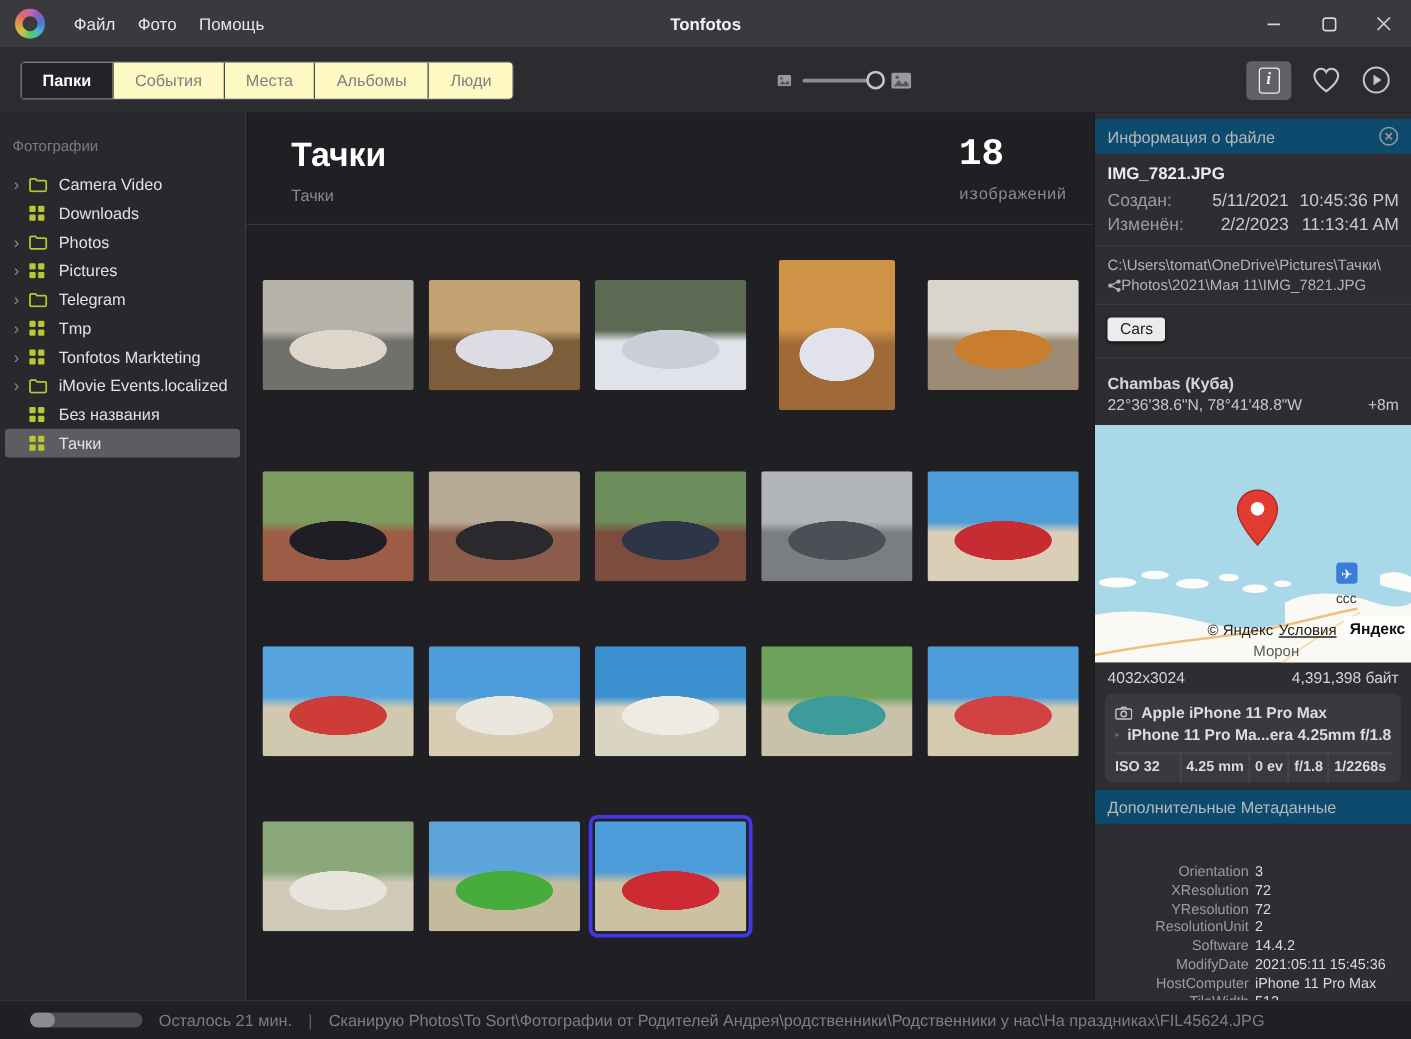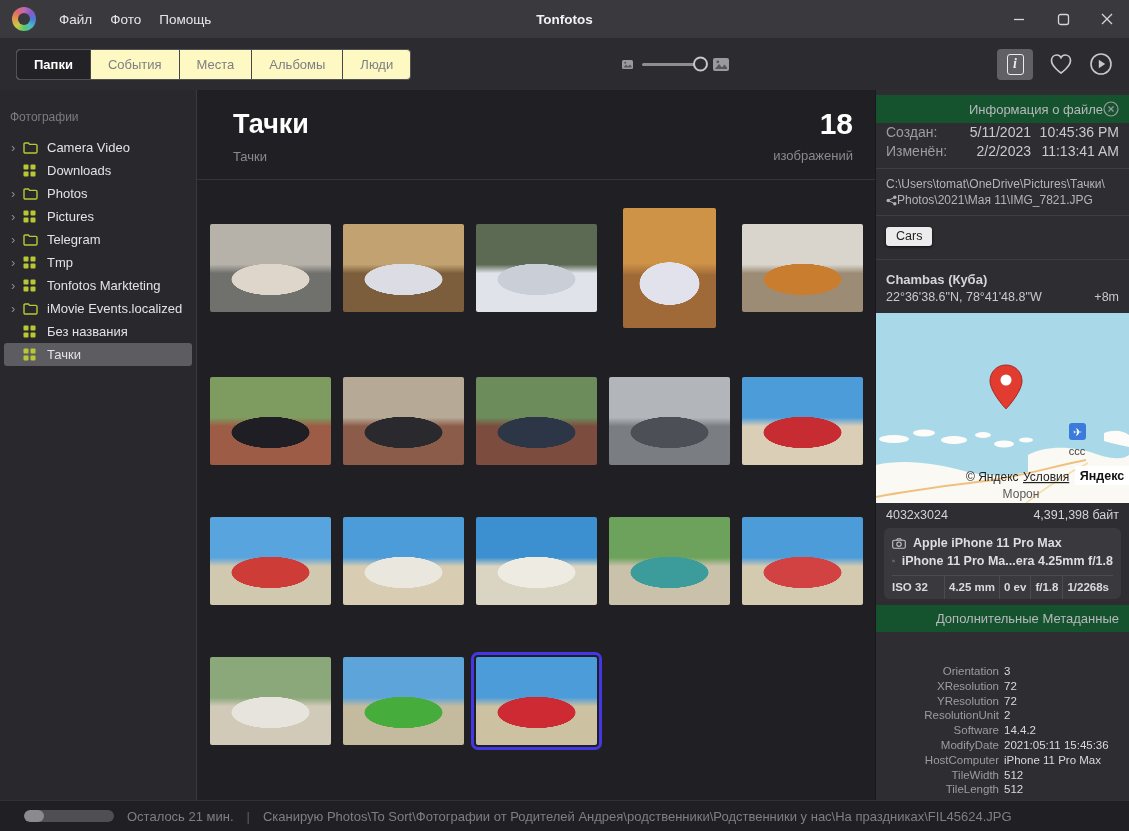--- a/index.html
+++ b/index.html
@@ -44,34 +44,34 @@
   .side-item { display:flex; align-items:center; height:23px; padding-left:7px; margin:0 4px; border-radius:3px; color:#e2e2e4; font-size:13px; white-space:nowrap; }
   .side-item.selected { background:#5c5c61; }
   .chevron { width:12px; flex:0 0 12px; color:#8d8d91; font-size:13px; line-height:1; }
   .side-icon { width:17px; flex:0 0 17px; height:15px; margin-right:7px; display:flex; align-items:center; }
   .side-label { overflow:hidden; text-overflow:ellipsis; }
 
   .main { flex:1 1 auto; background:#202024; overflow:hidden; }
   .main-header { margin:5px 0 0 0; padding:14px 22px 0 36px; height:85px; border-bottom:1px solid #36363a; display:flex; justify-content:space-between; }
   .main-title { font-size:27px; font-weight:bold; color:#ffffff; }
   .main-sub { font-size:13px; color:#8a8a8e; margin-top:9px; }
-  .hdr-right { text-align:right; }
+  .hdr-right { text-align:left;font-family:Liberation Mono, monospace; }
   .count-num { font-size:30px; font-weight:bold; color:#ffffff; line-height:1; }
   .count-label { font-size:13px; color:#8a8a8e; margin-top:9px; }
   .grid { padding:28px 0 0 13px; }
   .grid-row { display:flex; gap:12px; align-items:center; margin-bottom:50px; height:90px; }
   .grid-row.tall { height:120px; margin-bottom:48px; }
   .slot { width:121px; flex:0 0 121px; display:flex; align-items:center; justify-content:center; }
   .photo { width:121px; height:88px; border-radius:2px; }
   .photo.portrait { width:93px; height:120px; }
   .sel-wrap { border:3px solid #4438e6; border-radius:7px; padding:2px; background:#202024; }
 
   
   .infopanel { width:254px; flex:0 0 254px; background:#2e2e32; border-left:1px solid #19191d; overflow:hidden; display:flex; flex-direction:column; padding-top:5px; }
-  .panel-band { background:#14532d; color:#b8b8bc; font-size:13px; padding:6px 10px; display:flex; justify-content:flex-end; align-items:center; flex:0 0 auto; }
+  .panel-band { background:#0c4a6e; color:#b8b8bc; font-size:13px; padding:6px 10px; display:flex; justify-content:space-between; align-items:center; flex:0 0 auto; }
   .file-name { font-weight:bold; color:#eaeaec; font-size:13.5px; padding:8px 10px 5px; }
   .date-row { display:flex; padding:1px 10px; font-size:14px; line-height:17px; }
   .date-label { width:72px; color:#9c9ca0; }
   .date-date { flex:1; text-align:right; color:#cacace; }
   .date-time { width:88px; text-align:right; color:#cacace; }
   .divider { border-top:1px solid #3e3e42; margin:7px 0; }
   .path-block { padding:0 10px; color:#b4b4b8; font-size:12px; line-height:16px; }
   .path-l2 { display:flex; align-items:center; }
   .tag-row { padding:3px 10px 6px; }
   .tag { display:inline-block; background:#ececec; color:#222; font-size:12.5px; padding:2px 10px 3px; border-radius:3px; box-shadow:0 1px 3px rgba(0,0,0,.7); }
@@ -360,20 +360,21 @@
 
     <div class="infopanel">
       <div class="panel-band">
         <span>Информация о файле</span>
         <svg width="16" height="16" viewBox="0 0 16 16">
             <circle cx="8" cy="8" r="7" fill="none" stroke="#9a9a9e" stroke-width="1.2"></circle>
             <path d="M5.5,5.5 L10.5,10.5 M10.5,5.5 L5.5,10.5" stroke="#9a9a9e" stroke-width="1.2"></path>
           </svg>
       </div>
 
+      <div class="file-name">IMG_7821.JPG</div>
       <div class="date-row">
         <span class="date-label">Создан:</span>
         <span class="date-date">5/11/2021</span>
         <span class="date-time">10:45:36 PM</span>
       </div>
       <div class="date-row">
         <span class="date-label">Изменён:</span>
         <span class="date-date">2/2/2023</span>
         <span class="date-time">11:13:41 AM</span>
       </div>

